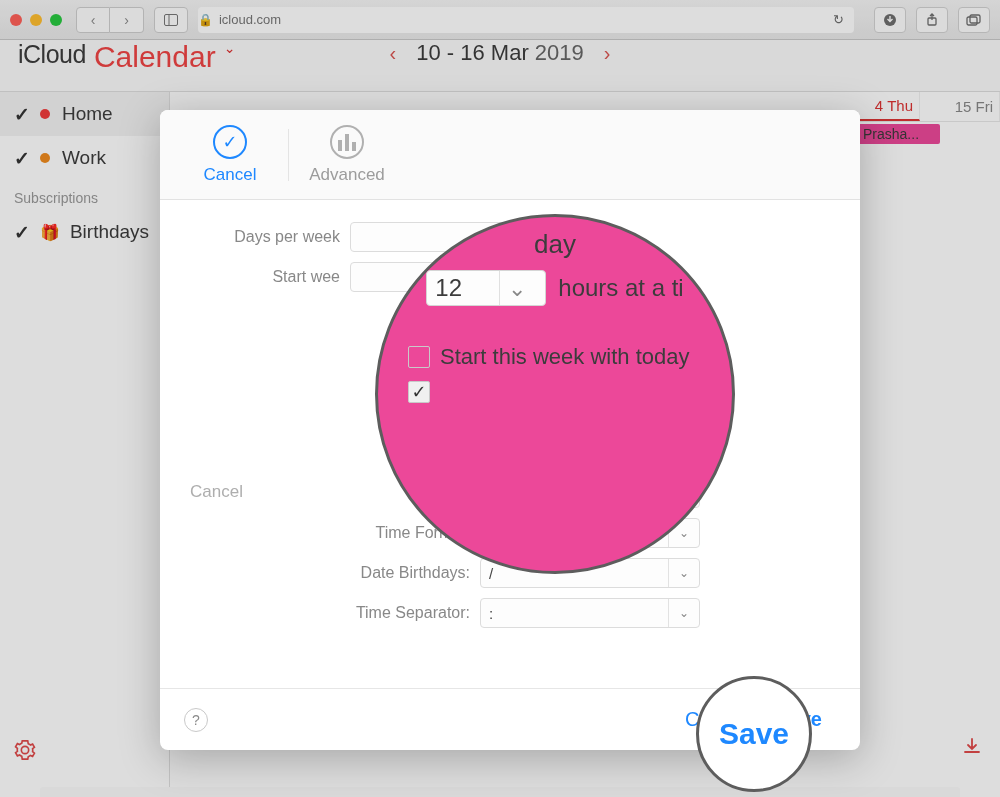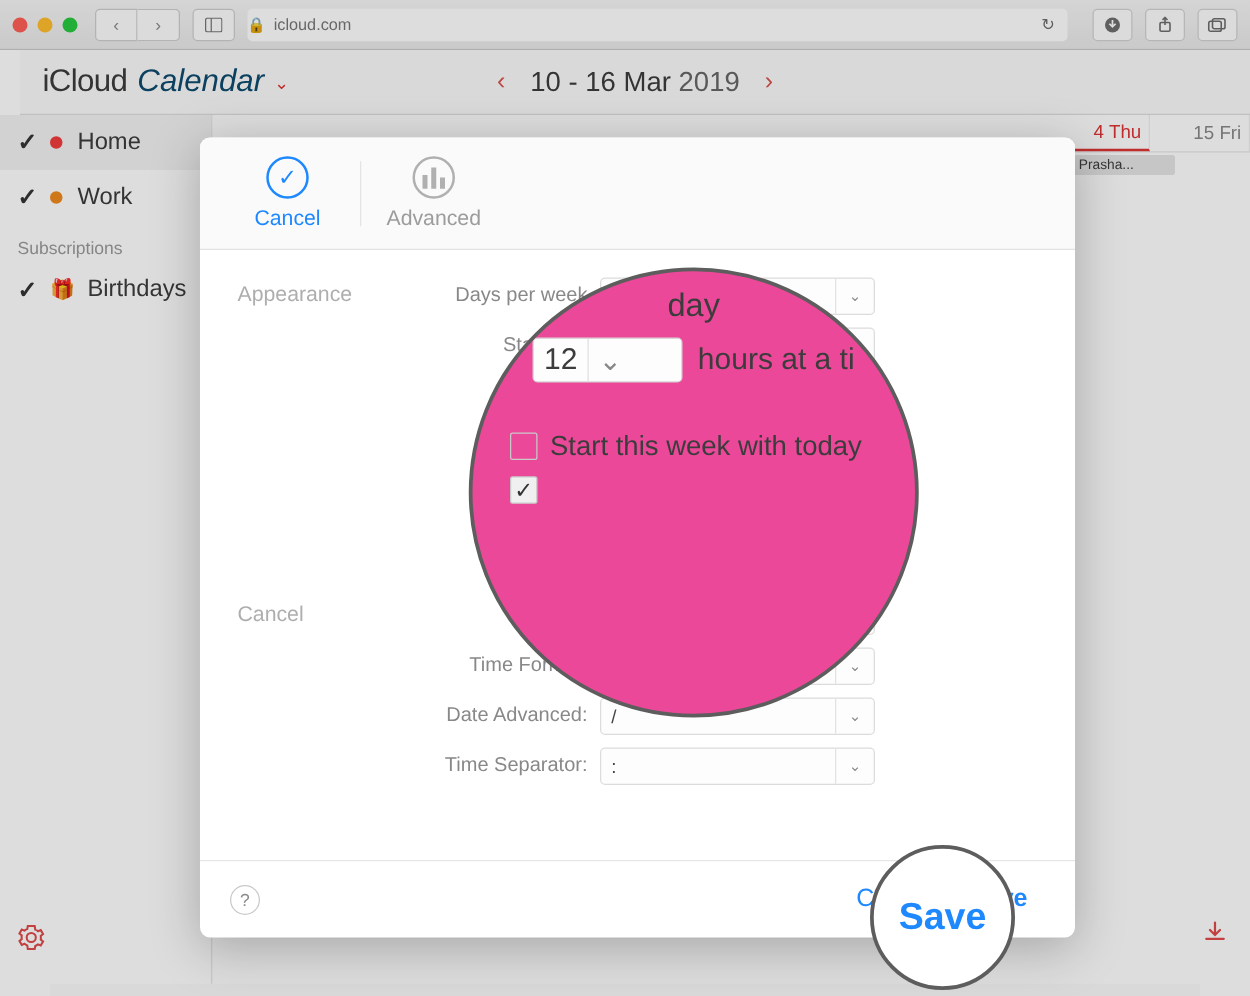--- a/index.html
+++ b/index.html
@@ -59,26 +59,25 @@
     position:absolute; right:0; top:40px; width:28px; height:28px;
     display:flex; align-items:center; justify-content:center;
     color:#a0a0a0; font-size:22px; border-left:1px solid #d5d5d5;
   }
 
   
   .header-band {
     height: 52px;
     background: #fbfbfb;
     border-bottom: 1px solid #dedede;
-    display:flex; align-items:center; padding:0 18px;
+    display:flex; padding:0 18px;
     position: relative;
-    margin-left: 16px;
   }
   .brand-icloud { font-size: 25px; font-weight: 400; letter-spacing: -0.5px; }
-  .brand-calendar { font-size: 25px; font-weight: 300; color: #0c4a6e; margin-left: 8px; font-style: italic; }
+  .brand-calendar { font-size: 30px; font-weight: 300; color: #ef4444; margin-left: 8px; }
   .brand-chevron { color:#d33; margin-left:8px; font-size:14px; }
   .date-range { position:absolute; left:50%; transform:translateX(-50%); display:flex; align-items:center; gap:20px; font-size:22px; }
   .nav-chevron { color:#d9534f; font-size:20px; }
   .date-range .bold { font-weight: 500; }
   .date-range .year { font-weight: 300; color:#666; }
 
   
   .dim-overlay { position:absolute; left:0; top:0; right:0; bottom:0; background: rgba(120,120,120,0.25); mix-blend-mode: multiply; pointer-events:none; }
 
   
@@ -93,21 +92,21 @@
   .side-dot.red { background:#f03c3c; }
   .side-dot.orange { background:#ef8b1d; }
   .side-label-sub { font-size:14px; color:#9a9a9a; padding:10px 14px 4px; }
   .side-gift { color:#e24a4a; margin-right:10px; font-size:16px; }
   .side-gear { position:absolute; left:14px; bottom:36px; color:#e04a4a; font-size:20px; width:22px; height:22px; }
 
   
   .cal-area { position:absolute; left:170px; right:0; top:92px; bottom:0; background:#fff; }
   .cal-days { display:flex; height:30px; border-bottom:1px solid #e7e7e7; }
   .cal-day { flex:1; display:flex; align-items:center; justify-content:flex-start; padding-left:10px; font-size:15px; color:#666; border-right:1px solid #efefef; }
-  .cal-eventchip { position:absolute; right:60px; top:32px; width:86px; background:#e5e5e5; font-size:11px; padding:2px 6px; border-left:3px solid #9aa; border-radius:2px; }
+  .cal-eventchip { position:absolute; right:60px; top:32px; width:86px; background:#ec4899; font-size:14px; padding:2px 6px; border-left:3px solid #9aa; border-radius:2px; }
   .cal-bottom-download { position:absolute; right:18px; bottom:36px; color:#e04a4a; font-size:20px; }
 
   
   .modal {
     position:absolute;
     left:160px; top:110px;
     width:700px; height:640px;
     background:#fff;
     border-radius:8px;
     box-shadow: 0 8px 40px rgba(0,0,0,0.25);
@@ -161,21 +160,21 @@
     border-radius:50%;
     border:3px solid #5d5d5d;
     background:#ec4899;
     overflow:hidden;
     display:flex; flex-direction:column;
     padding: 10px 12px;
     font-size:22px;
     line-height:1.5;
   }
   .mag-row { display:flex; align-items:center; margin:4px 0; }
-  .mini-select { height:36px; border:1px solid #d5d5d5; border-radius:4px; background:#fdfdfd; display:flex; align-items:center; padding:0 8px; position:relative; }
+  .mini-select { height:36px; border:1px solid #d5d5d5; border-radius:4px; background:#fdfdfd; display:flex; align-items:center; padding:0 8px; position:relative;gap:29px; }
   .mini-select .caret2 { color:#888; margin-left:8px; border-left:1px solid #e0e0e0; padding-left:8px; height:100%; display:flex; align-items:center; }
   .mag-chk { width:22px; height:22px; border:1px solid #c9c9c9; border-radius:2px; margin-right:10px; display:flex; align-items:center; justify-content:center; font-size:18px; color:#333; }
 
   
   .magnifier2 {
     position:absolute; z-index:30;
     left:696px; top:676px;
     width:116px; height:116px;
     border-radius:50%;
     border:3px solid #5d5d5d;
@@ -321,21 +320,20 @@
             </div>
           </div>
         </div>
       <div class="tablabel">Advanced</div>
     </div>
   </div>
 
   <div class="modal-body">
 
     <div class="section">
-      <div class="sec-label">Appearance</div>
       <div class="sec-content">
         <div class="row">
           <div class="row-label">Days per week</div>
           <div class="select-field" style="min-width:220px">
             <span></span>
             <span class="caret">⌄</span>
           </div>
         </div>
         <div class="row">
           <div class="row-label">Start wee</div>
@@ -360,21 +358,21 @@
           </div>
         </div>
         <div class="row">
           <div class="row-label">Time Format:</div>
           <div class="select-field">
             <span></span>
             <span class="caret">⌄</span>
           </div>
         </div>
         <div class="row">
-          <div class="row-label">Date Advanced:</div>
+          <div class="row-label">Date Birthdays:</div>
           <div class="select-field">
             <span>/</span>
             <span class="caret">⌄</span>
           </div>
         </div>
         <div class="row">
           <div class="row-label">Time Separator:</div>
           <div class="select-field">
             <span>:</span>
             <span class="caret">⌄</span>

